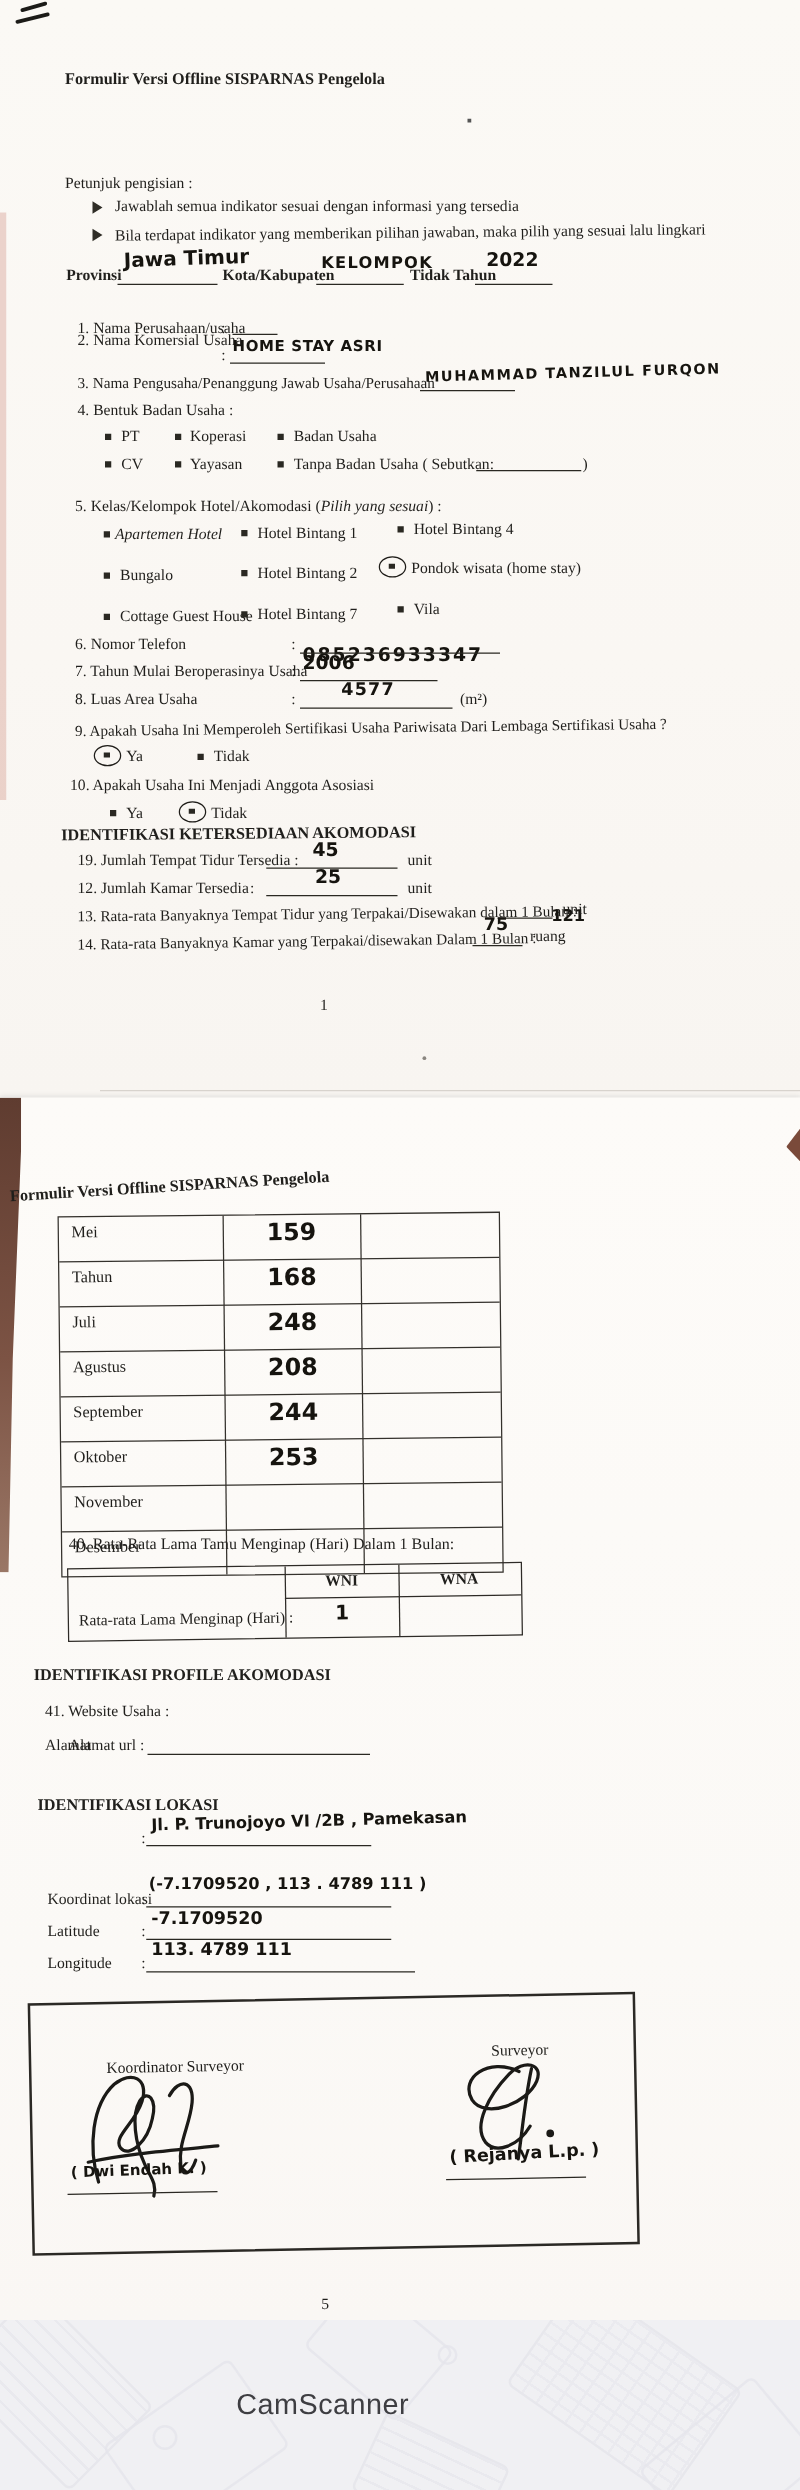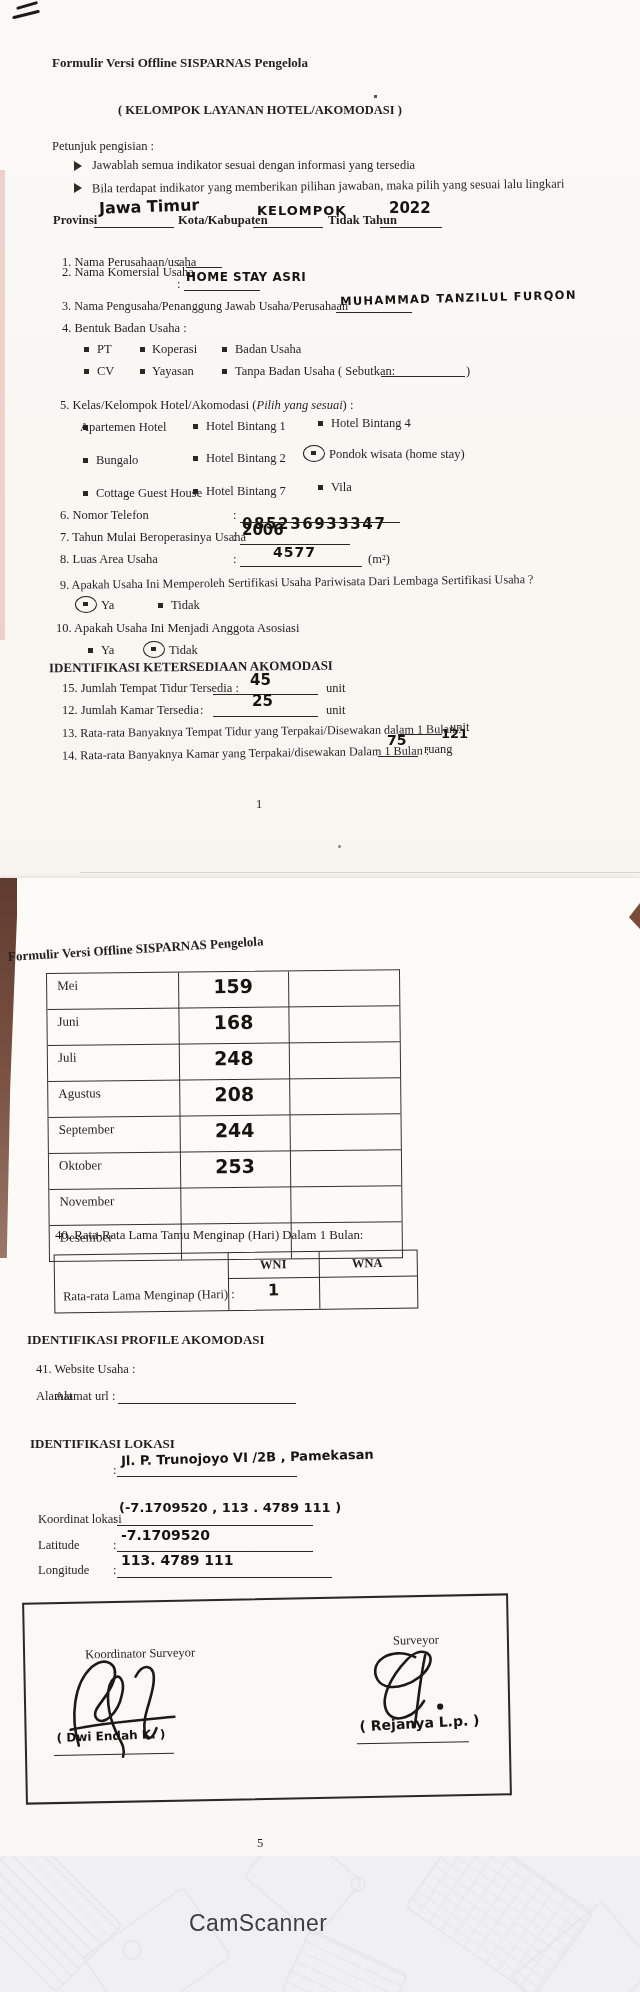--- a/index.html
+++ b/index.html
@@ -63,21 +63,20 @@
 <div class="canvas">
 
   <div class="page1">
     <div class="page1-pink-edge"></div>
 
     <div class="penmark" style="left:16px;top:4px;width:22px;transform:rotate(-16deg);"></div>
     <div class="penmark" style="left:12px;top:13px;width:28px;transform:rotate(-14deg);"></div>
 
     <div class="abs t b" style="left:52px;top:56px;font-size:13px;">Formulir Versi Offline SISPARNAS Pengelola</div>
 
-    <div class="abs t b" style="left:60px;top:103px;width:400px;text-align:center;">( KELOMPOK LAYANAN HOTEL/AKOMODASI )</div>
     <div class="abs" style="left:374px;top:95px;width:3px;height:3px;background:#555;"></div>
 
     <div class="abs t" style="left:52px;top:139px;font-family:Liberation Serif, serif;">Petunjuk pengisian :</div>
     <div class="arr" style="left:74px;top:161px;"></div>
     <div class="abs t" style="left:92px;top:158px;">Jawablah semua indikator sesuai dengan informasi yang tersedia</div>
     <div class="arr" style="left:74px;top:183px;"></div>
     <div class="abs t" style="left:92px;top:179px;transform:rotate(-0.6deg);">Bila terdapat indikator yang memberikan pilihan jawaban, maka pilih yang sesuai lalu lingkari</div>
 
     <div class="abs t b" style="left:53px;top:213px;">Provinsi</div>
     <div class="abs hw" style="left:99px;top:197px;font-size:16px;transform:rotate(-2deg);">Jawa Timur</div>
@@ -115,21 +114,21 @@
     <div class="abs t" style="left:152px;top:364px;">Yayasan</div>
     <div class="sq" style="left:222px;top:369px;"></div>
     <div class="abs t" style="left:235px;top:364px;">Tanpa Badan Usaha ( Sebutkan:</div>
     <div class="uline" style="left:381px;top:375px;width:84px;"></div>
     <div class="abs t" style="left:466px;top:364px;">)</div>
 
     <div class="abs t" style="left:60px;top:398px;">
       <span>5.  Kelas/Kelompok Hotel/Akomodasi (</span><span class="it">Pilih yang sesuai</span><span>) :</span>
     </div>
     <div class="sq" style="left:83px;top:425px;"></div>
-    <div class="abs t" style="left:80px;top:420px;">Apartemen Hotel</div>
+    <div class="abs t" style="left:92px;top:420px;font-style:italic;">Apartemen Hotel</div>
     <div class="sq" style="left:193px;top:424px;"></div>
     <div class="abs t" style="left:206px;top:419px;">Hotel Bintang 1</div>
     <div class="sq" style="left:318px;top:421px;"></div>
     <div class="abs t" style="left:331px;top:416px;">Hotel Bintang 4</div>
 
     <div class="sq" style="left:83px;top:458px;"></div>
     <div class="abs t" style="left:96px;top:453px;">Bungalo</div>
     <div class="sq" style="left:193px;top:456px;"></div>
     <div class="abs t" style="left:206px;top:451px;">Hotel Bintang 2</div>
     <div class="circ" style="left:303px;top:445px;">
@@ -171,21 +170,21 @@
     <div class="abs t" style="left:56px;top:621px;">10. Apakah Usaha Ini Menjadi Anggota Asosiasi</div>
     <div class="sq" style="left:88px;top:648px;"></div>
     <div class="abs t" style="left:101px;top:643px;">Ya</div>
     <div class="circ" style="left:143px;top:641px;">
         <span class="dot"></span>
       </div>
     <div class="abs t" style="left:169px;top:643px;">Tidak</div>
 
     <div class="abs t b" style="left:49px;top:660px;font-size:13px;transform:rotate(-0.5deg);">IDENTIFIKASI KETERSEDIAAN AKOMODASI</div>
 
-    <div class="abs t" style="left:62px;top:681px;">15. Jumlah Tempat Tidur Tersedia :</div>
+    <div class="abs t" style="left:62px;top:681px;">19. Jumlah Tempat Tidur Tersedia :</div>
     <div class="abs hw" style="left:250px;top:671px;font-size:15px;">45</div>
     <div class="uline" style="left:213px;top:693px;width:105px;"></div>
     <div class="abs t" style="left:326px;top:681px;">unit</div>
 
     <div class="abs t" style="left:62px;top:703px;">12. Jumlah Kamar Tersedia</div>
     <div class="abs t" style="left:200px;top:703px;">:</div>
     <div class="abs hw" style="left:252px;top:692px;font-size:15px;">25</div>
     <div class="uline" style="left:213px;top:715px;width:105px;"></div>
     <div class="abs t" style="left:326px;top:703px;">unit</div>
 
@@ -212,21 +211,21 @@
   <div class="abs t b" style="left:8px;top:950px;font-size:13px;transform:rotate(-3.5deg);transform-origin:left center;">Formulir Versi Offline SISPARNAS Pengelola</div>
 
   <div class="mtable">
     <div class="mv" style="left:131px;"></div>
     <div class="mv" style="left:241px;"></div>
     <div class="mrow">
         <span class="mname">Mei</span>
         <span class="mval hw">159</span>
       </div>
     <div class="mrow">
-        <span class="mname">Juni</span>
+        <span class="mname">Tahun</span>
         <span class="mval hw">168</span>
       </div>
     <div class="mrow">
         <span class="mname">Juli</span>
         <span class="mval hw">248</span>
       </div>
     <div class="mrow">
         <span class="mname">Agustus</span>
         <span class="mval hw">208</span>
       </div>

